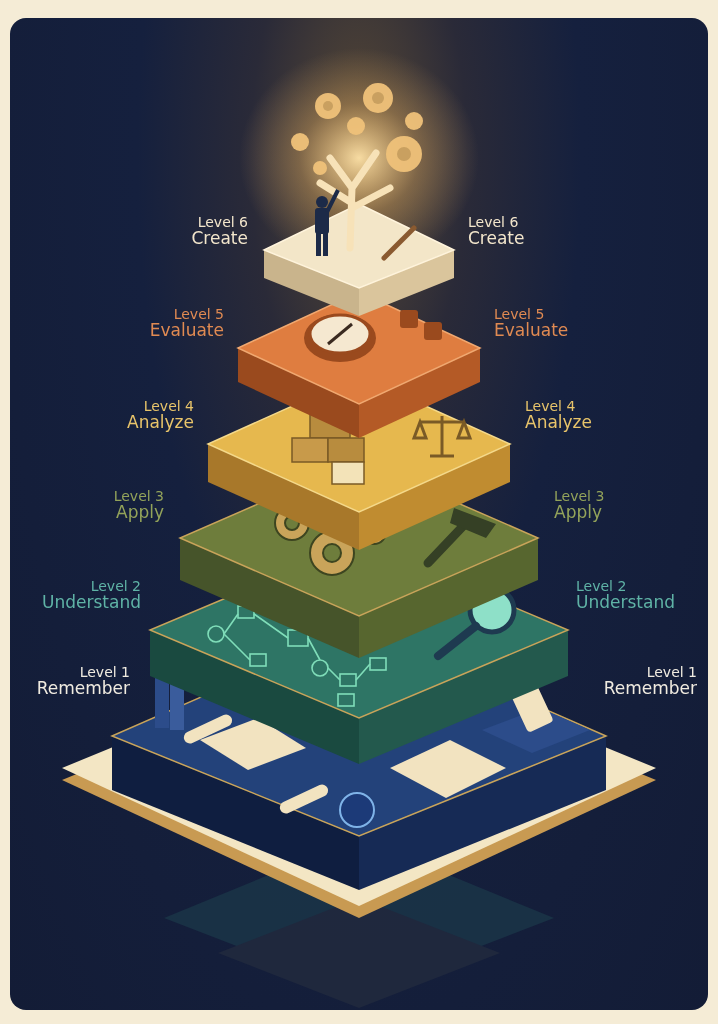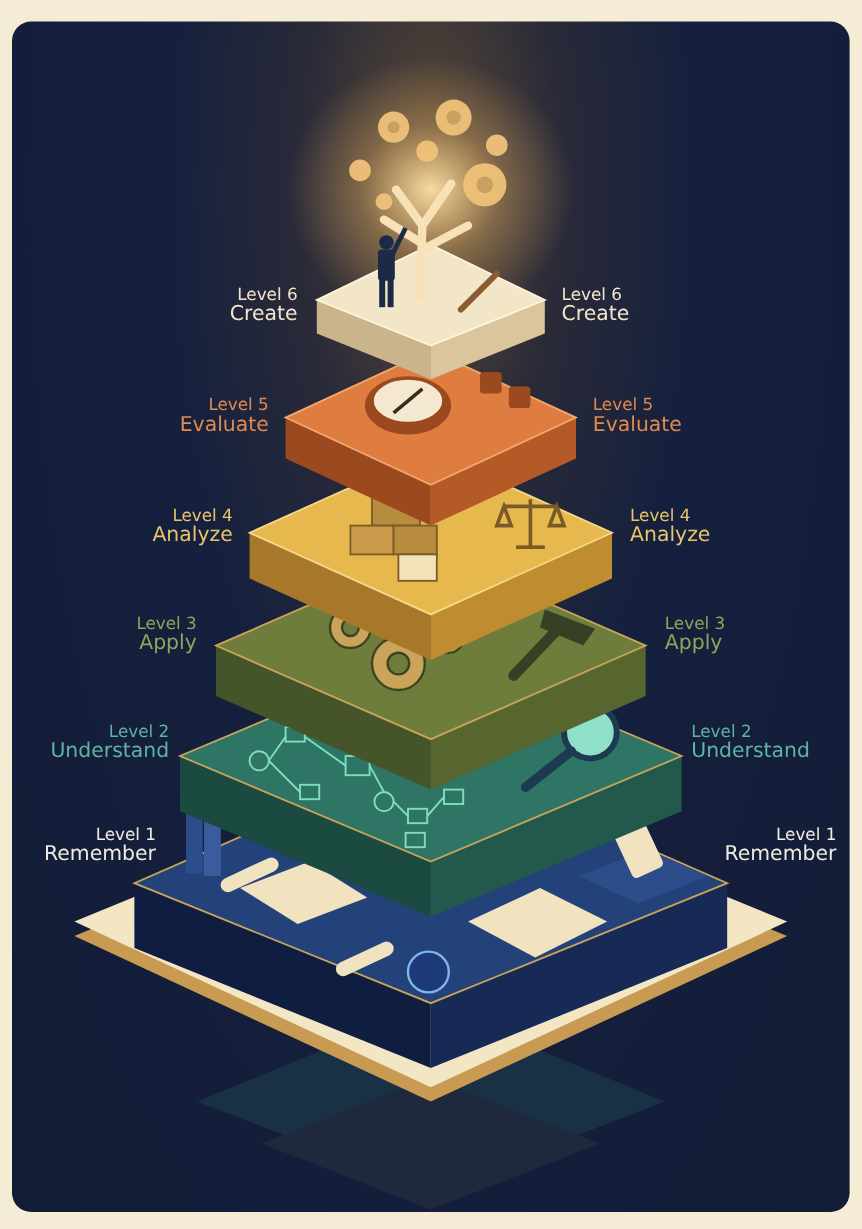--- a/index.html
+++ b/index.html
@@ -1,19 +1,19 @@
 <!DOCTYPE html>
 <html><head>
 <meta charset="utf-8">
 <style>
   html, body { margin:0; padding:0; }
   body { width:718px; height:1024px; background:#f5ecd6; position:relative; overflow:hidden; font-family:"DejaVu Sans", sans-serif; }
   .card { position:absolute; left:10px; top:18px; width:698px; height:992px; border-radius:16px; background:radial-gradient(ellipse at 50% 14%, #5a4a35 0%, #2a2a38 22%, #15203e 45%, #131c36 100%); overflow:hidden; }
   svg.art { position:absolute; left:0; top:0; }
-  .lbl { position:absolute; line-height:1.05;margin-top:24px; }
+  .lbl { position:absolute; line-height:1.05; }
   .lbl .lv { font-size:14px; display:block; }
   .lbl .nm { font-size:17px; display:block; }
   .left { text-align:right; }
   .right { text-align:left; }
 </style>
 </head>
 <body>
 
 <div class="card">
   <svg class="art" width="698" height="992" viewBox="0 0 698 992">

